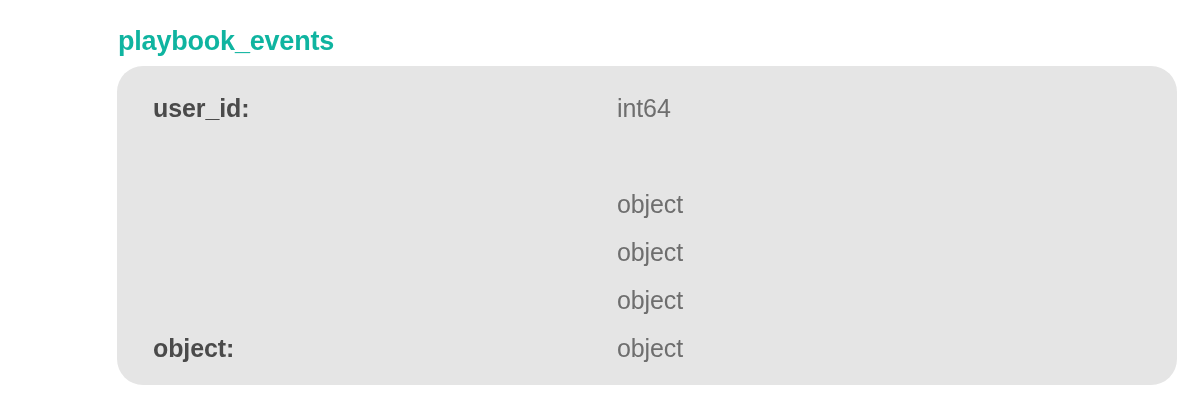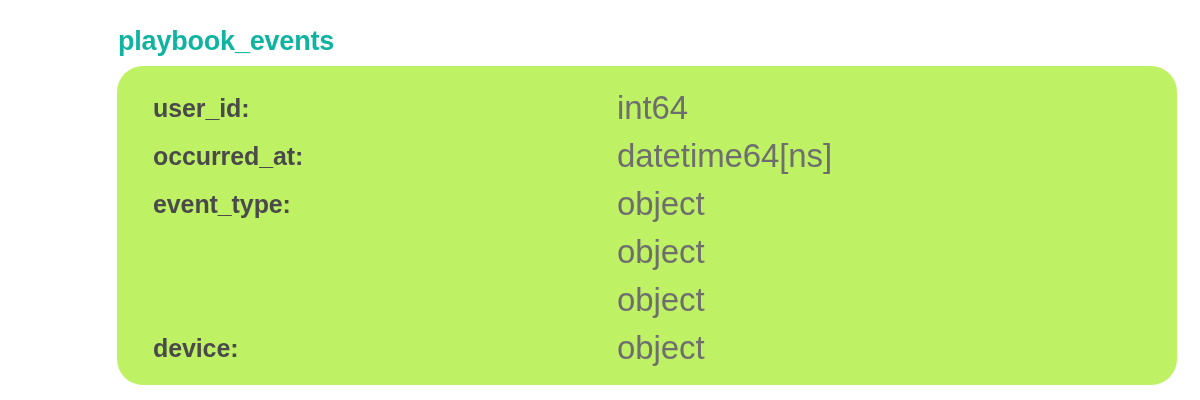--- a/index.html
+++ b/index.html
@@ -33,21 +33,21 @@
     color: #0fb4a0;
     white-space: pre;
   }
 
   .schema-panel {
     position: absolute;
     left: 100px;
     top: 66px;
     width: 1060px;
     height: 319px;
-    background: #bef264;
+    background: #e5e5e5;
     border-radius: 26px;
   }
 
   .field-list {
     position: absolute;
     left: 36px;
     top: 18px;
     right: 0;
     bottom: 0;
   }
@@ -66,21 +66,21 @@
     font-size: 25px;
     font-weight: bold;
     color: #4a4a4a;
     letter-spacing: -0.1px;
   }
 
   .field-type {
     position: absolute;
     left: 464px;
     top: 0;
-    font-size: 33px;
+    font-size: 25px;
     font-weight: normal;
     color: #6e6e6e;
     letter-spacing: -0.1px;
   }
 </style>
 </head>
 <body>
 
 <div class="schema-block">
 
@@ -88,38 +88,35 @@
 
   <div class="schema-panel">
     <div class="field-list">
 
       <div class="field-row">
         <span class="field-name">user_id:</span>
         <span class="field-type">int64</span>
       </div>
 
       <div class="field-row">
-        <span class="field-name">occurred_at:</span>
-        <span class="field-type">datetime64[ns]</span>
       </div>
 
       <div class="field-row">
-        <span class="field-name">event_type:</span>
         <span class="field-type">object</span>
       </div>
 
       <div class="field-row">
         <span class="field-type">object</span>
       </div>
 
       <div class="field-row">
         <span class="field-type">object</span>
       </div>
 
       <div class="field-row">
-        <span class="field-name">device:</span>
+        <span class="field-name">object:</span>
         <span class="field-type">object</span>
       </div>
 
     </div>
   </div>
 
 </div>
 
 </body></html>

